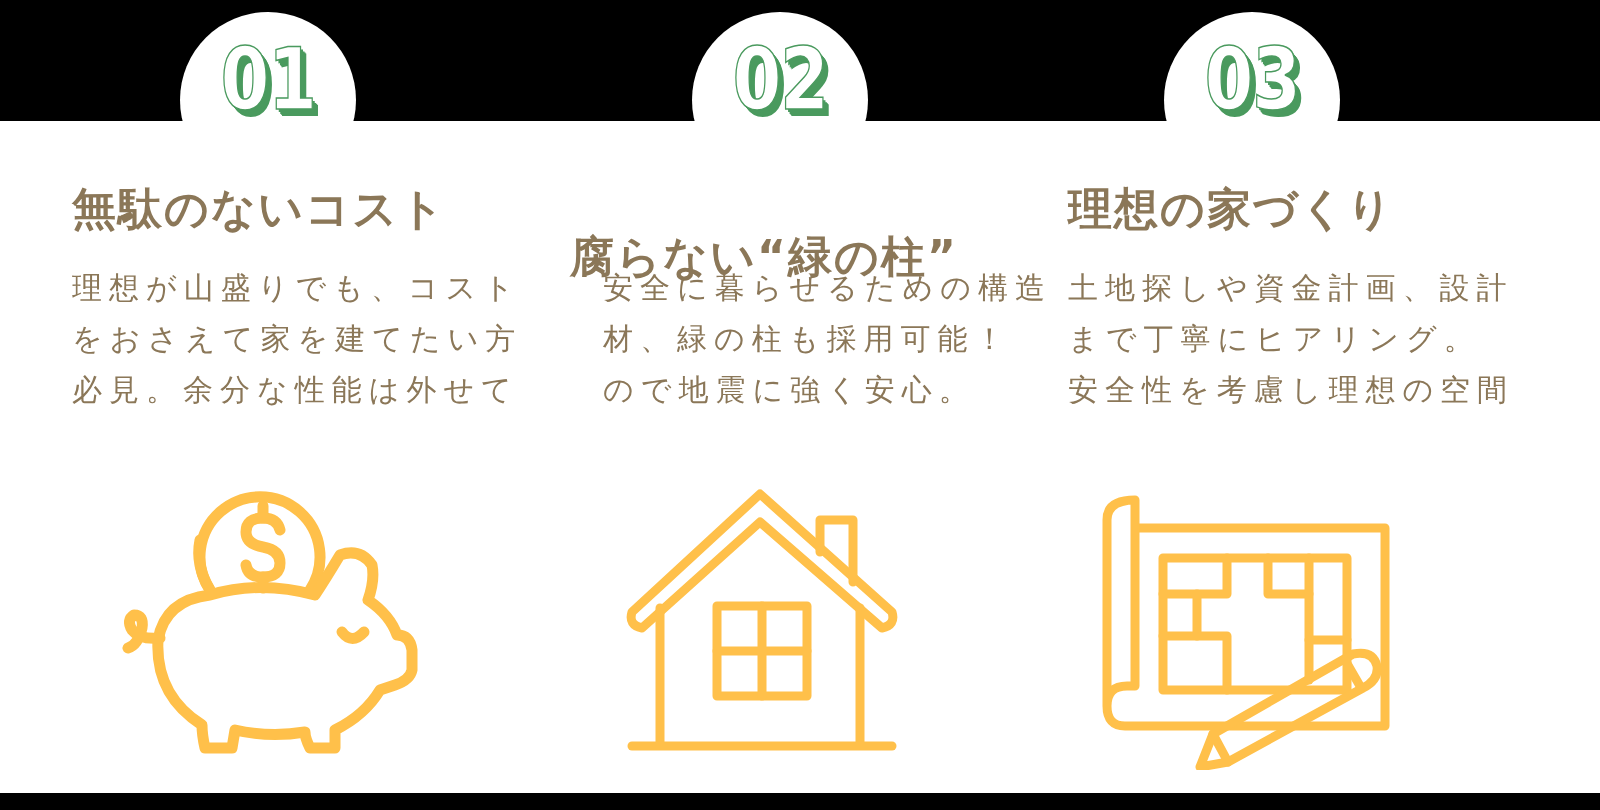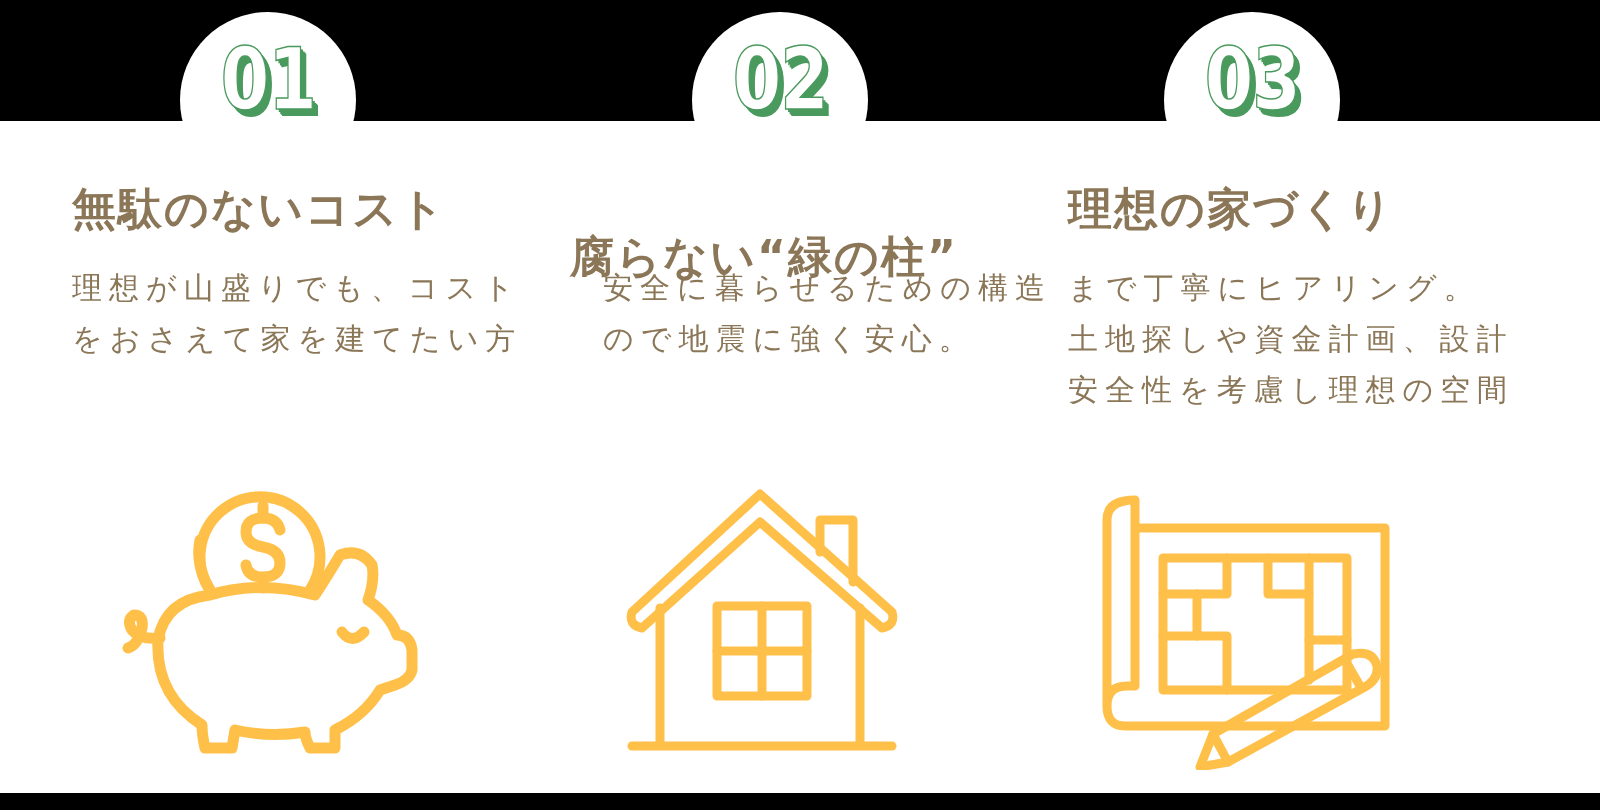--- a/index.html
+++ b/index.html
@@ -41,20 +41,21 @@
 <div class="panel"></div>
 <div class="bottom-band"></div>
 
 <section>
   <div class="badge-circle" style="left:180px;"></div>
   <div class="badge-num" style="left:180px;">01</div>
   <h2 class="title" style="left:72px;">無駄のないコスト</h2>
   <div class="body-text" style="left:72px;">
     <div>理想が山盛りでも、コスト</div>
     <div>をおさえて家を建てたい方</div>
+    <div>必見。余分な性能は外せて</div>
   </div>
   <div class="icon" style="left:110px; top:470px;">
     <svg width="310" height="290" viewBox="0 0 310 290" fill="none" stroke="#ffc04a" stroke-width="11" stroke-linecap="round" stroke-linejoin="round">
 
       <path d="M 100 120 A 60 60 0 1 1 200 120"></path>
       <path d="M 100 120 Q 85 95 90 70"></path>
 
       <path d="M 153 36 L 153 48"></path>
       <path d="M 170 60 Q 167 48 153 48 Q 136 48 136 62 Q 136 74 153 77 Q 170 80 170 93 Q 170 107 153 107 Q 138 107 136 95"></path>
       <path d="M 153 107 L 153 118"></path>
@@ -67,20 +68,21 @@
     </svg>
   </div>
 </section>
 
 <section>
   <div class="badge-circle" style="left:692px;"></div>
   <div class="badge-num" style="left:692px;">02</div>
   <h2 class="title" style="left:570px;margin-top:48px;">腐らない“緑の柱”</h2>
   <div class="body-text" style="left:603px;">
     <div>安全に暮らせるための構造</div>
+    <div>材、緑の柱も採用可能！</div>
     <div>ので地震に強く安心。</div>
   </div>
   <div class="icon" style="left:620px; top:480px;">
     <svg width="290" height="280" viewBox="0 0 290 280" fill="none" stroke="#ffc04a" stroke-width="9" stroke-linecap="round" stroke-linejoin="round">
 
       <path d="M 140 14 L 12 132 Q 8 145 22 148 L 140 42 L 262 148 Q 276 145 272 132 Z"></path>
 
       <path d="M 200 72 L 200 40 L 233 40 L 233 102"></path>
 
       <path d="M 40 128 L 40 263"></path>
@@ -93,22 +95,22 @@
       <path d="M 97 171 L 187 171"></path>
     </svg>
   </div>
 </section>
 
 <section>
   <div class="badge-circle" style="left:1164px;"></div>
   <div class="badge-num" style="left:1164px;">03</div>
   <h2 class="title" style="left:1068px;">理想の家づくり</h2>
   <div class="body-text" style="left:1068px;">
+    <div>土地探しや資金計画、設計</div>
     <div>まで丁寧にヒアリング。</div>
-    <div>土地探しや資金計画、設計</div>
     <div>安全性を考慮し理想の空間</div>
   </div>
   <div class="icon" style="left:1095px; top:490px;">
     <svg width="300" height="280" viewBox="0 0 300 280" fill="none" stroke="#ffc04a" stroke-width="9" stroke-linecap="round" stroke-linejoin="round">
 
       <path d="M 40 38 L 290 38 L 290 236 L 30 236 Q 12 236 12 216 Q 12 196 32 196 L 40 196 L 40 10 Q 12 10 12 30 L 12 216"></path>
 
       <rect x="68" y="68" width="184" height="132"></rect>
       <path d="M 68 104 L 132 104 L 132 68"></path>
       <path d="M 102 104 L 102 146"></path>

